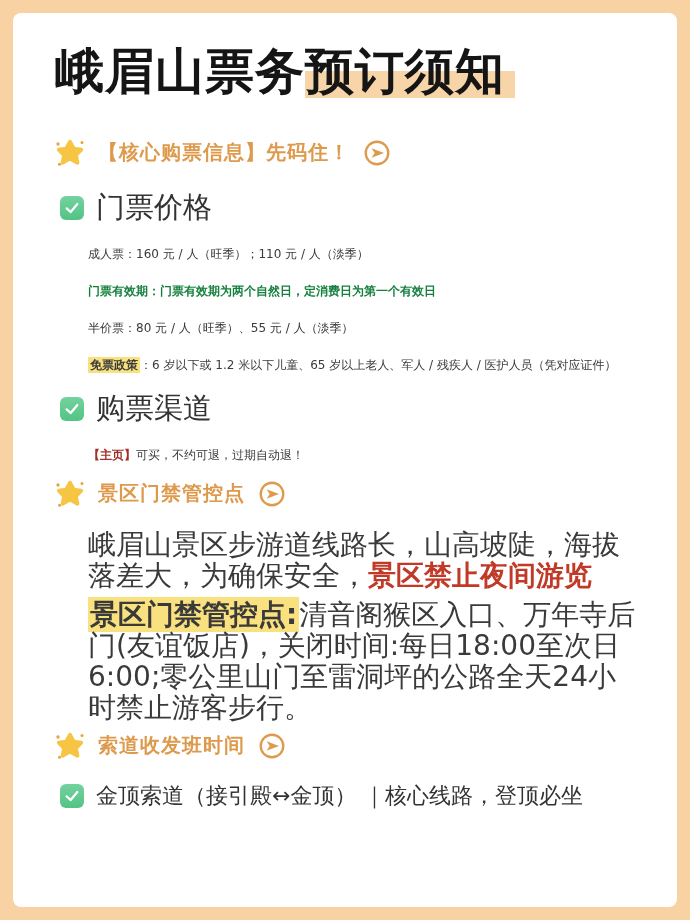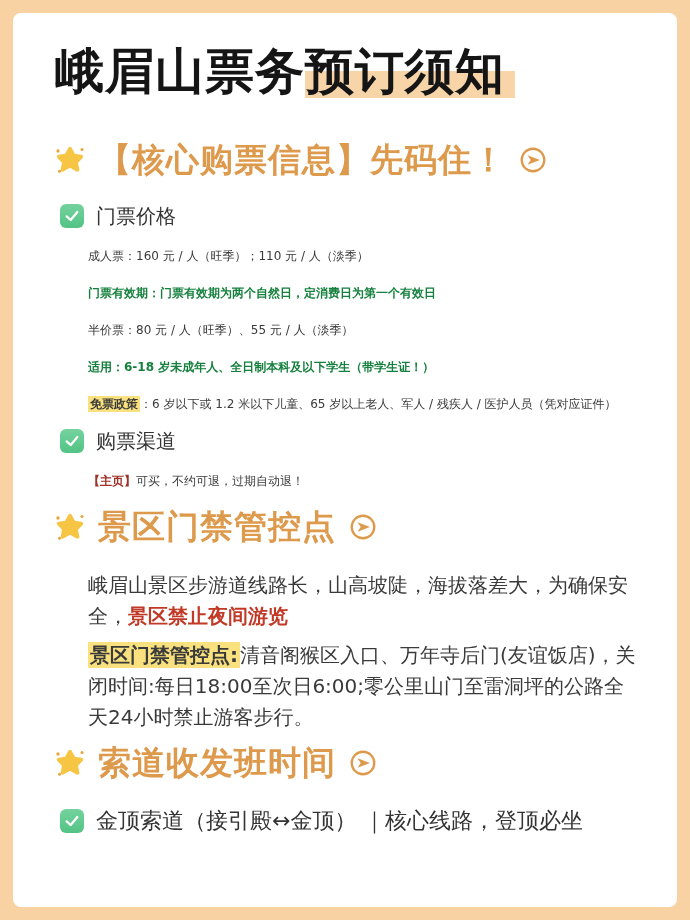--- a/index.html
+++ b/index.html
@@ -33,42 +33,42 @@
     background: linear-gradient(to bottom, transparent 50%, #F8D5A8 50%, #F8D5A8 96%, transparent 96%);
     padding-right: 10px;
   }
   .section-header {
     display: flex;
     align-items: center;
     gap: 13px;
     margin-bottom: 20px;
   }
   .section-header .header-text {
-    font-size: 33px;
+    font-size: 20px;
     font-weight: 800;
     color: #DE9A4C;
     letter-spacing: 1px;
   }
   .sun { width: 30px; height: 30px; flex: 0 0 auto; }
   .circle-arrow { width: 28px; height: 28px; flex: 0 0 auto; cursor: pointer; }
   .check-row {
     display: flex;
     align-items: center;
     gap: 12px;
     margin: 0 0 12px 5px;
   }
   .checkbox {
     width: 24px; height: 24px;
     border-radius: 6px;
     background: linear-gradient(180deg, #74D29E, #53C384);
     display: flex; align-items: center; justify-content: center;
     flex: 0 0 auto;
   }
   .check-label {
-    font-size: 20px;
+    font-size: 29px;
     color: #333333;
     font-weight: 500;
   }
   .details { margin-left: 33px; margin-bottom: 10px; }
   .detail-line {
     font-size: 12px;
     color: #3A3A3A;
     line-height: 28px;
     margin-bottom: 9px;
   }
@@ -78,21 +78,21 @@
   }
   .hl-yellow {
     background: #F8E17E;
     font-weight: 700;
     color: #3A3A3A;
     padding: 1px 2px;
   }
   .inline-dark-red { color: #A03028; font-weight: 700; }
   .inline-red { color: #C13A28; font-weight: 700; }
   .para {
-    font-size: 20px;
+    font-size: 28px;
     color: #3A3A3A;
     line-height: 31px;
     margin: 0 0 8px 33px;
   }
   .sect { margin-top: 8px; }
   .cable-label { font-size: 22px; }
 </style>
 </head>
 <body>
 
@@ -121,21 +121,20 @@
             <polyline points="4,12.5 10,18 20,6" fill="none" stroke="#FFFFFF" stroke-width="3.4" stroke-linecap="round" stroke-linejoin="round"></polyline>
           </svg>
       </span>
       <span class="check-label">门票价格</span>
     </div>
 
     <div class="details">
       <div class="detail-line">成人票：160 元 / 人（旺季）；110 元 / 人（淡季）</div>
       <div class="detail-line dark-red">门票有效期：门票有效期为两个自然日，定消费日为第一个有效日</div>
       <div class="detail-line">半价票：80 元 / 人（旺季）、55 元 / 人（淡季）</div>
-      <div class="detail-line dark-red">适用：6-18 岁未成年人、全日制本科及以下学生（带学生证！）</div>
       <div class="detail-line"><span class="hl-yellow">免票政策</span><span>：6 岁以下或 1.2 米以下儿童、65 岁以上老人、军人 / 残疾人 / 医护人员（凭对应证件）</span></div>
     </div>
 
     <div class="check-row">
       <span class="checkbox">
         <svg viewBox="0 0 24 24" width="16" height="16">
             <polyline points="4,12.5 10,18 20,6" fill="none" stroke="#FFFFFF" stroke-width="3.4" stroke-linecap="round" stroke-linejoin="round"></polyline>
           </svg>
       </span>
       <span class="check-label">购票渠道</span>

